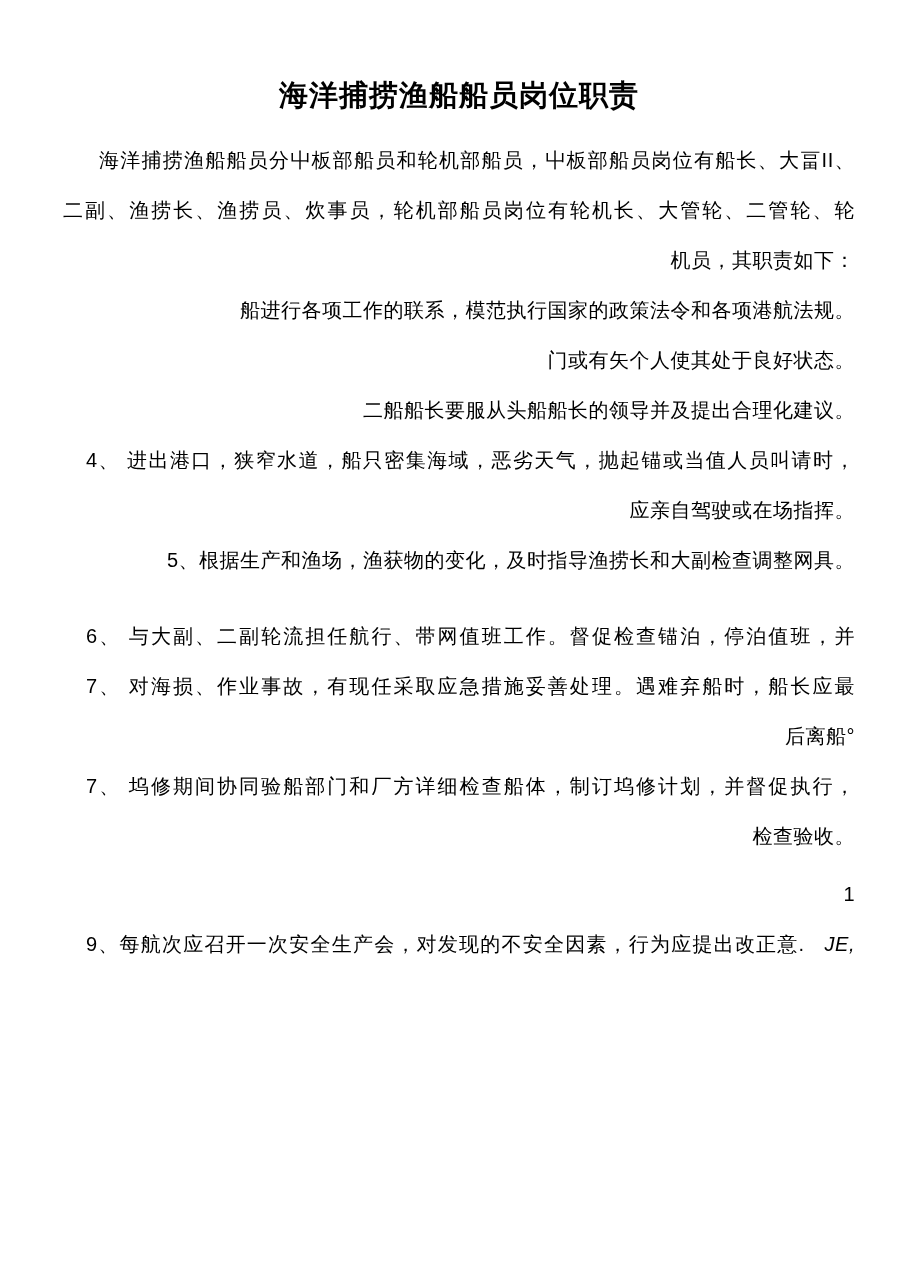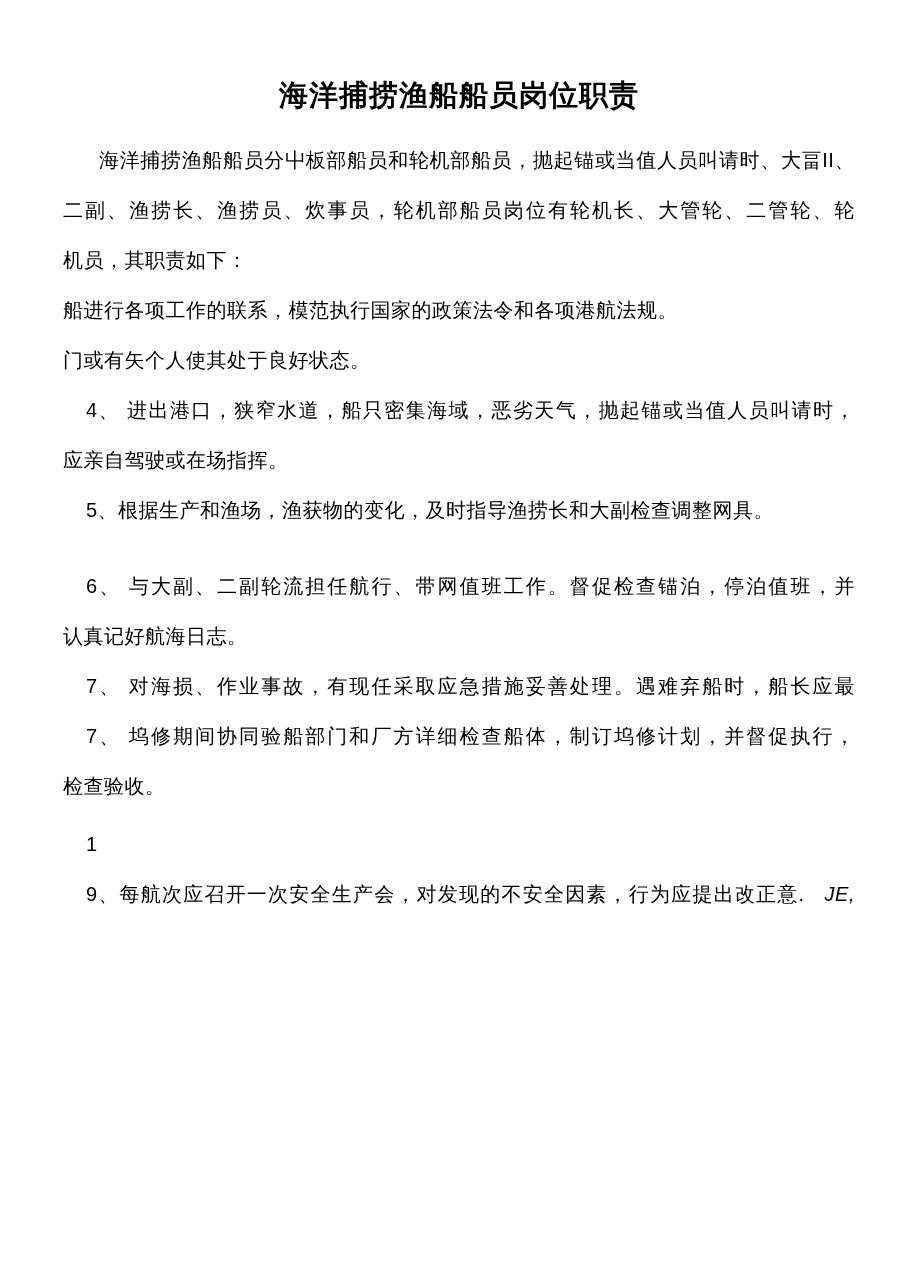--- a/index.html
+++ b/index.html
@@ -24,21 +24,21 @@
     line-height: 40px;
     text-align: center;
     font-size: 29px;
     font-weight: bold;
     letter-spacing: 1px;
   }
   .line {
     font-size: 20px;
     line-height: 50px;
     letter-spacing: 0.5px;
-    text-align: left;
+    text-align: right;
   }
   .just {
     text-align: justify;
     text-align-last: justify;
   }
   .ind-para  { text-indent: 36px; }
   .ind-item  { text-indent: 23px; }
   .mt-after-title { margin-top: 20px; }
   .mt-item6  { margin-top: 26px; }
   .mt-pagenum { margin-top: 8px; }
@@ -48,39 +48,40 @@
     margin-left: 20px;
   }
 </style>
 </head>
 <body>
 
 <div class="page">
 
   <div class="doc-title">海洋捕捞渔船船员岗位职责</div>
 
-  <div class="line just ind-para mt-after-title">海洋捕捞渔船船员分屮板部船员和轮机部船员，抛起锚或当值人员叫请时、大畐II、</div>
+  <div class="line just ind-para mt-after-title">海洋捕捞渔船船员分屮板部船员和轮机部船员，屮板部船员岗位有船长、大畐II、</div>
   <div class="line just">二副、渔捞长、渔捞员、炊事员，轮机部船员岗位有轮机长、大管轮、二管轮、轮</div>
   <div class="line">机员，其职责如下：</div>
 
 
   <div class="line">船进行各项工作的联系，模范执行国家的政策法令和各项港航法规。</div>
 
   <div class="line">门或有矢个人使其处于良好状态。</div>
 
+  <div class="line">二船船长要服从头船船长的领导并及提出合理化建议。</div>
 
   <div class="line just ind-item">4、 进出港口，狭窄水道，船只密集海域，恶劣天气，抛起锚或当值人员叫请时，</div>
   <div class="line">应亲自驾驶或在场指挥。</div>
 
   <div class="line ind-item">5、根据生产和渔场，渔获物的变化，及时指导渔捞长和大副检查调整网具。</div>
 
   <div class="line just ind-item mt-item6">6、 与大副、二副轮流担任航行、带网值班工作。督促检查锚泊，停泊值班，并</div>
-  <div class="line">认真记好航海日志。</div>
 
   <div class="line just ind-item">7、 对海损、作业事故，有现任采取应急措施妥善处理。遇难弃船时，船长应最</div>
+  <div class="line">后离船°</div>
 
   <div class="line just ind-item">7、 坞修期间协同验船部门和厂方详细检查船体，制订坞修计划，并督促执行，</div>
   <div class="line">检查验收。</div>
 
   <div class="line ind-item mt-pagenum">1</div>
 
   <div class="line just ind-item">
     <span>9、每航次应召开一次安全生产会，对发现的不安全因素，行为应提出改正意.</span><span class="tail-italic">JE,</span>
   </div>
 

